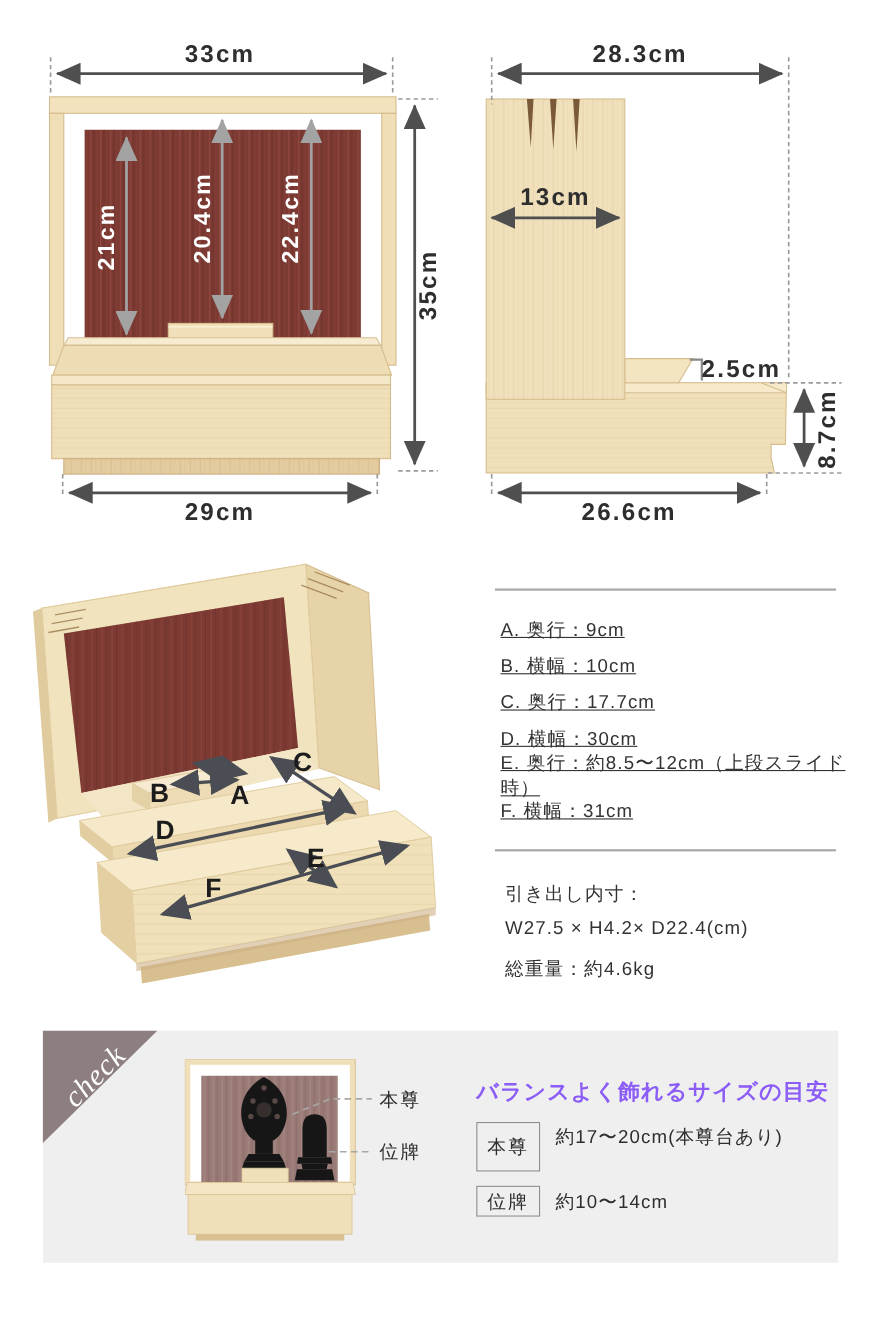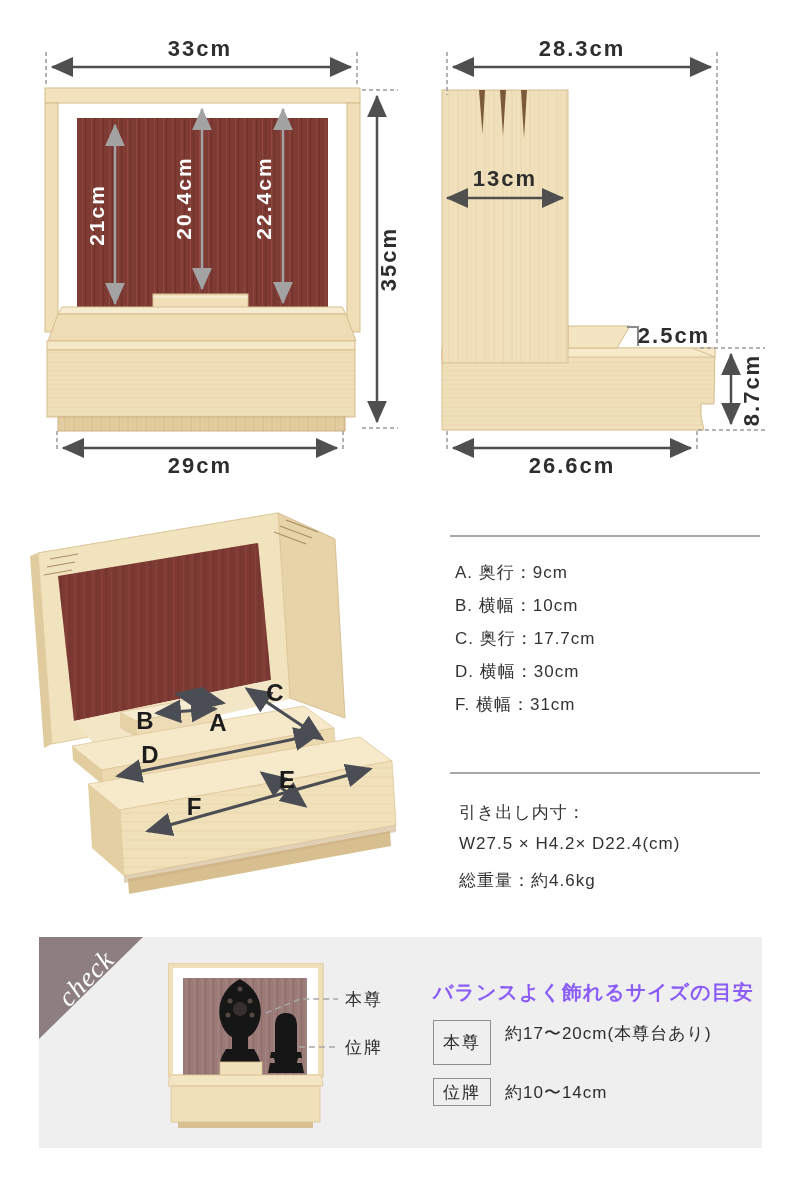--- a/index.html
+++ b/index.html
@@ -12,21 +12,21 @@
   svg text{font-family:"Liberation Sans","DejaVu Sans",sans-serif;}
   .dimtext{font-size:22px;font-weight:600;fill:#2e2e2e;letter-spacing:2px;}
   .dimtext-w{font-size:21px;font-weight:600;fill:#ffffff;letter-spacing:2px;}
   .photoletter{font-size:24px;font-weight:600;fill:#1c1c1c;}
 
   
   .divider{position:absolute;left:450px;width:310px;height:2px;background:#a8a8a8;}
   #divider-top{top:535px;}
   #divider-mid{top:772px;}
   .specs-list{position:absolute;left:455px;top:556px;font-size:17px;letter-spacing:1px;color:#333;}
-  .specs-list .spec-item{height:33px;display:flex;align-items:center;}
+  .specs-list .spec-item{height:33px;display:flex;align-items:center;text-decoration:underline;}
   .drawer-block{position:absolute;left:455px;top:798px;font-size:17px;letter-spacing:1px;color:#333;}
   .drawer-block p{margin:4px;line-height:22px;}
   .drawer-block .p1{margin-bottom:9px;}
   .drawer-block .p2{margin-bottom:15px;}
 
   
   .check-section{position:absolute;left:39px;top:937px;width:723px;height:211px;background:#efefef;}
   .check-triangle{position:absolute;left:0;top:0;width:0;height:0;
     border-top:102px solid #8d7f7f;border-right:104px solid transparent;}
   .check-word{position:absolute;left:14px;top:26px;transform:rotate(-45deg);transform-origin:center;
@@ -244,20 +244,21 @@
   <text class="photoletter" x="259" y="302" text-anchor="middle">E</text>
   <text class="photoletter" x="166" y="329" text-anchor="middle">F</text>
 </svg>
 
 <div class="divider" id="divider-top"></div>
 <div class="specs-list">
   <div class="spec-item">A. 奥行：9cm</div>
   <div class="spec-item">B. 横幅：10cm</div>
   <div class="spec-item">C. 奥行：17.7cm</div>
   <div class="spec-item">D. 横幅：30cm</div>
+  <div class="spec-item">E. 奥行：約8.5〜12cm（上段スライド時）</div>
   <div class="spec-item">F. 横幅：31cm</div>
 </div>
 <div class="divider" id="divider-mid"></div>
 <div class="drawer-block">
   <p class="p1">引き出し内寸：</p>
   <p class="p2">W27.5 × H4.2× D22.4(cm)</p>
   <p class="p3">総重量：約4.6kg</p>
 </div>
 
 <div class="check-section">

